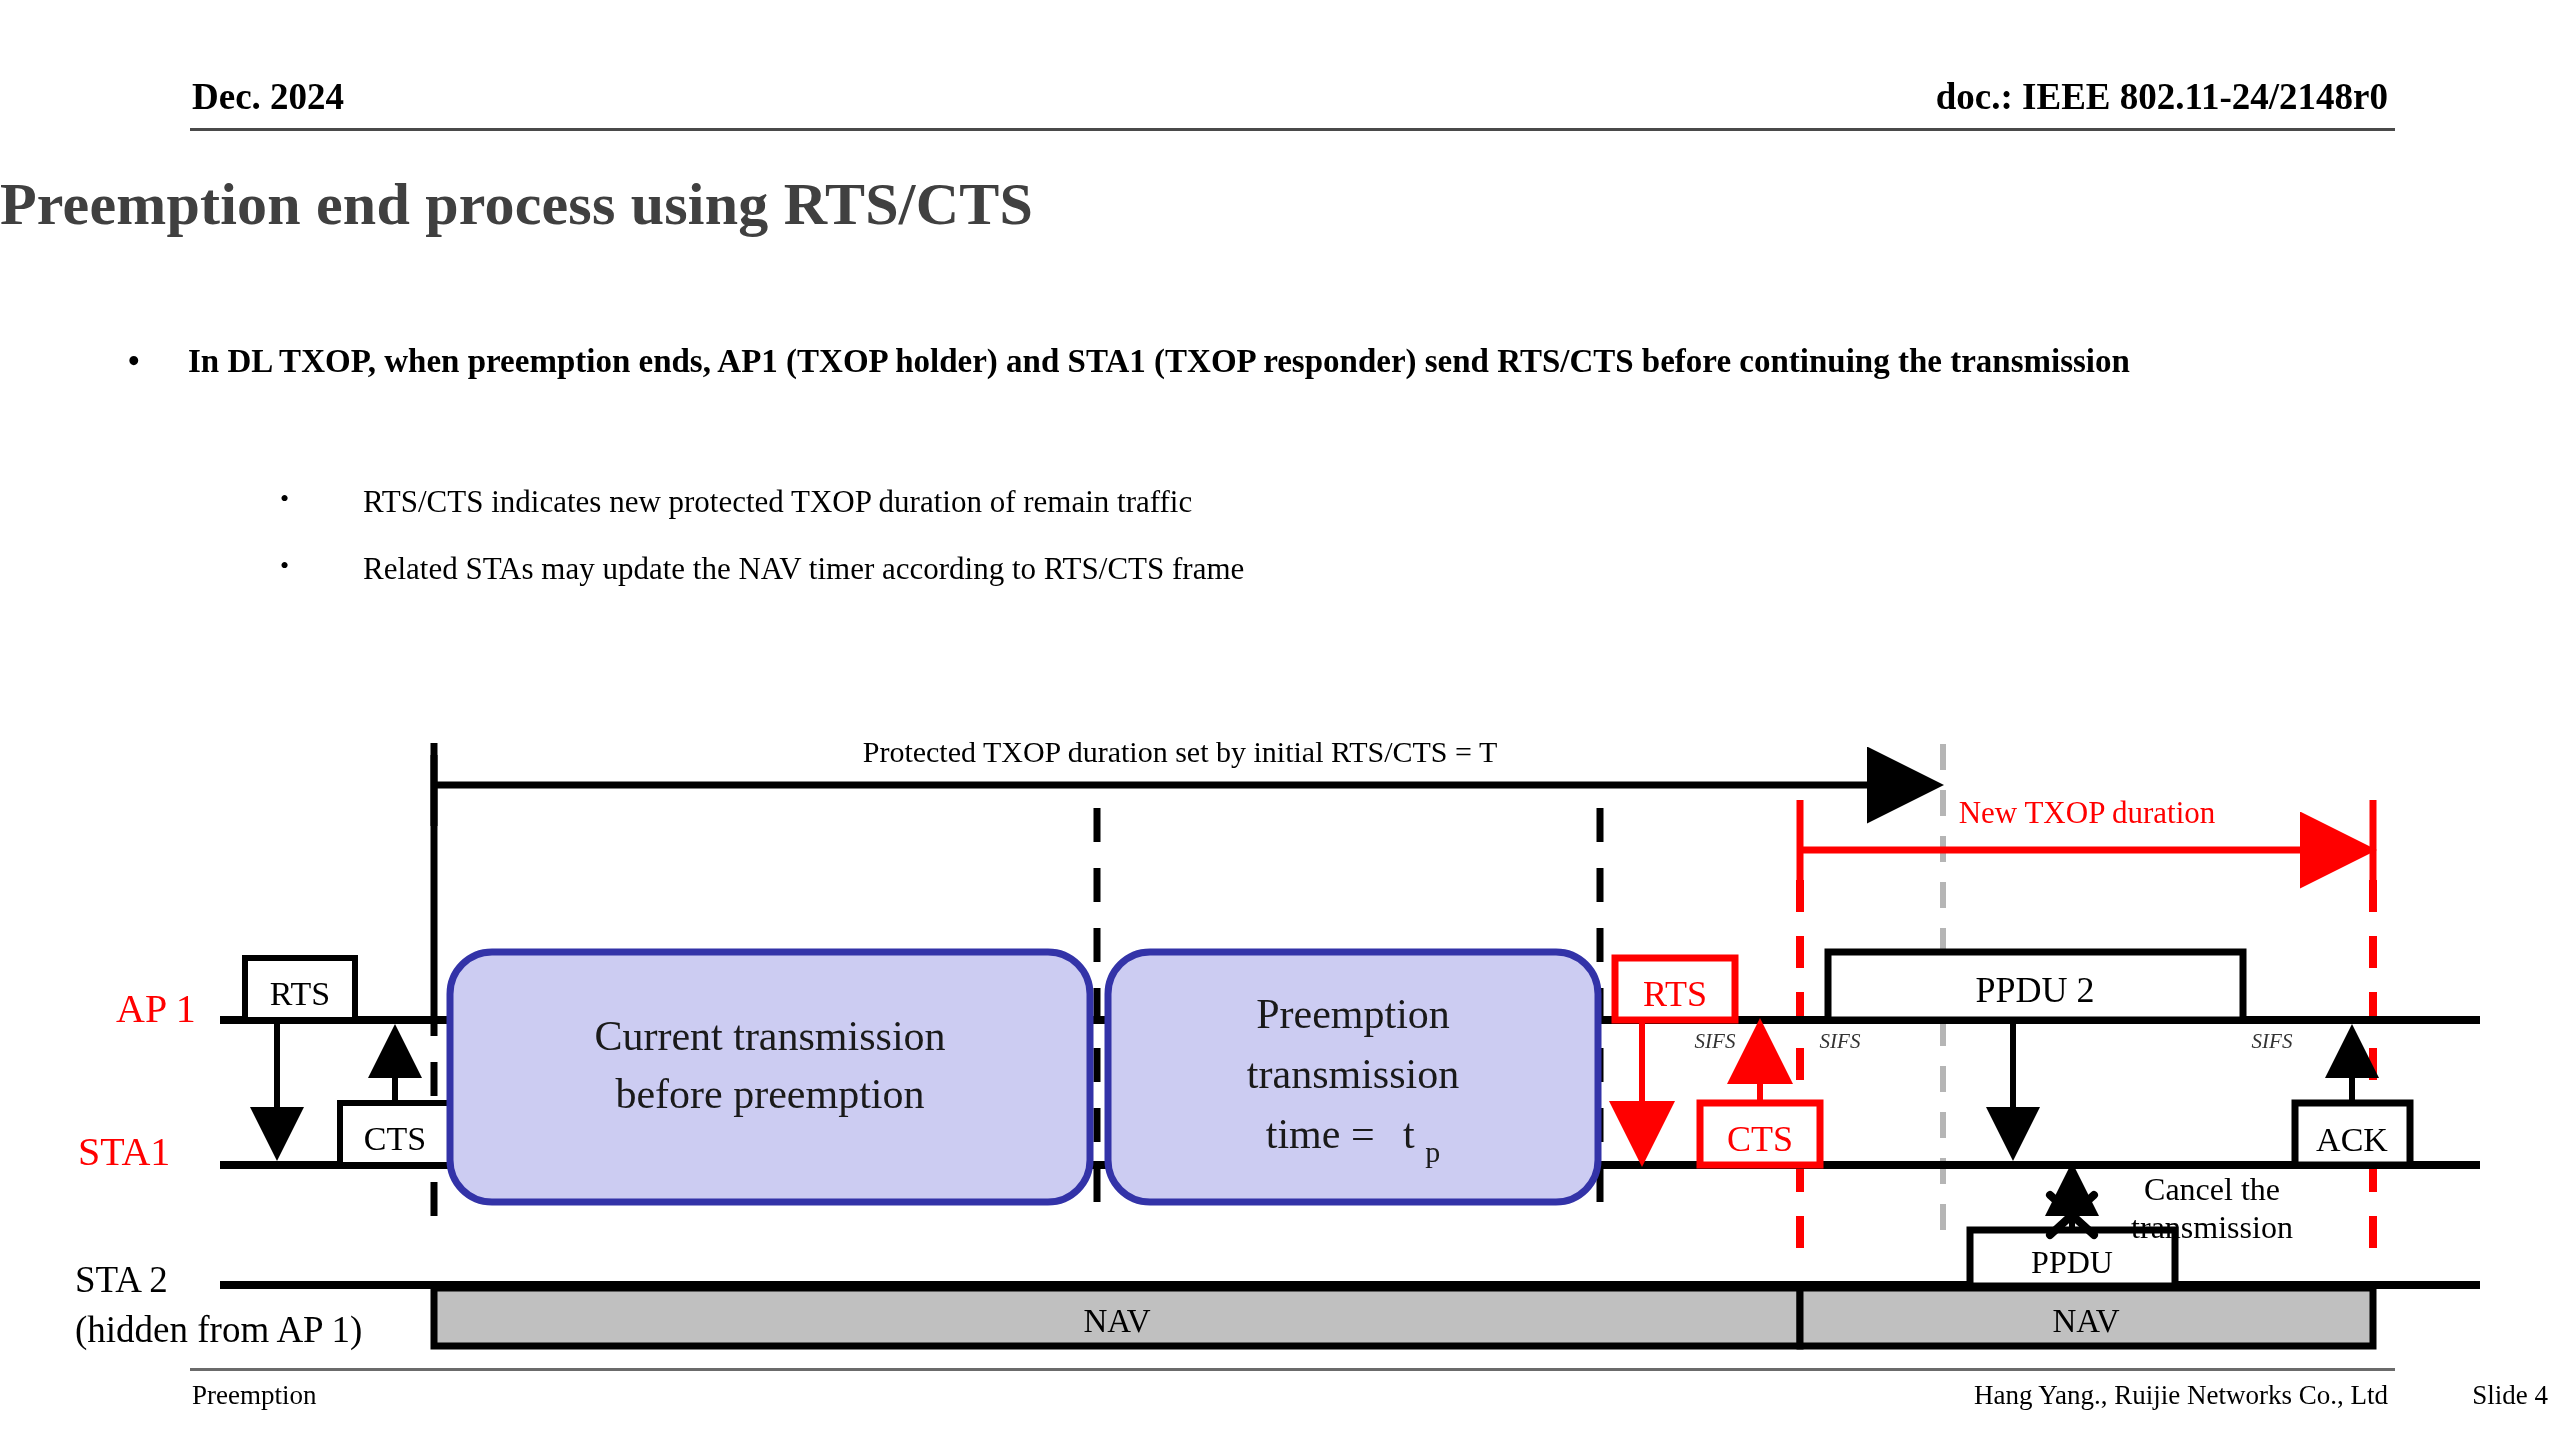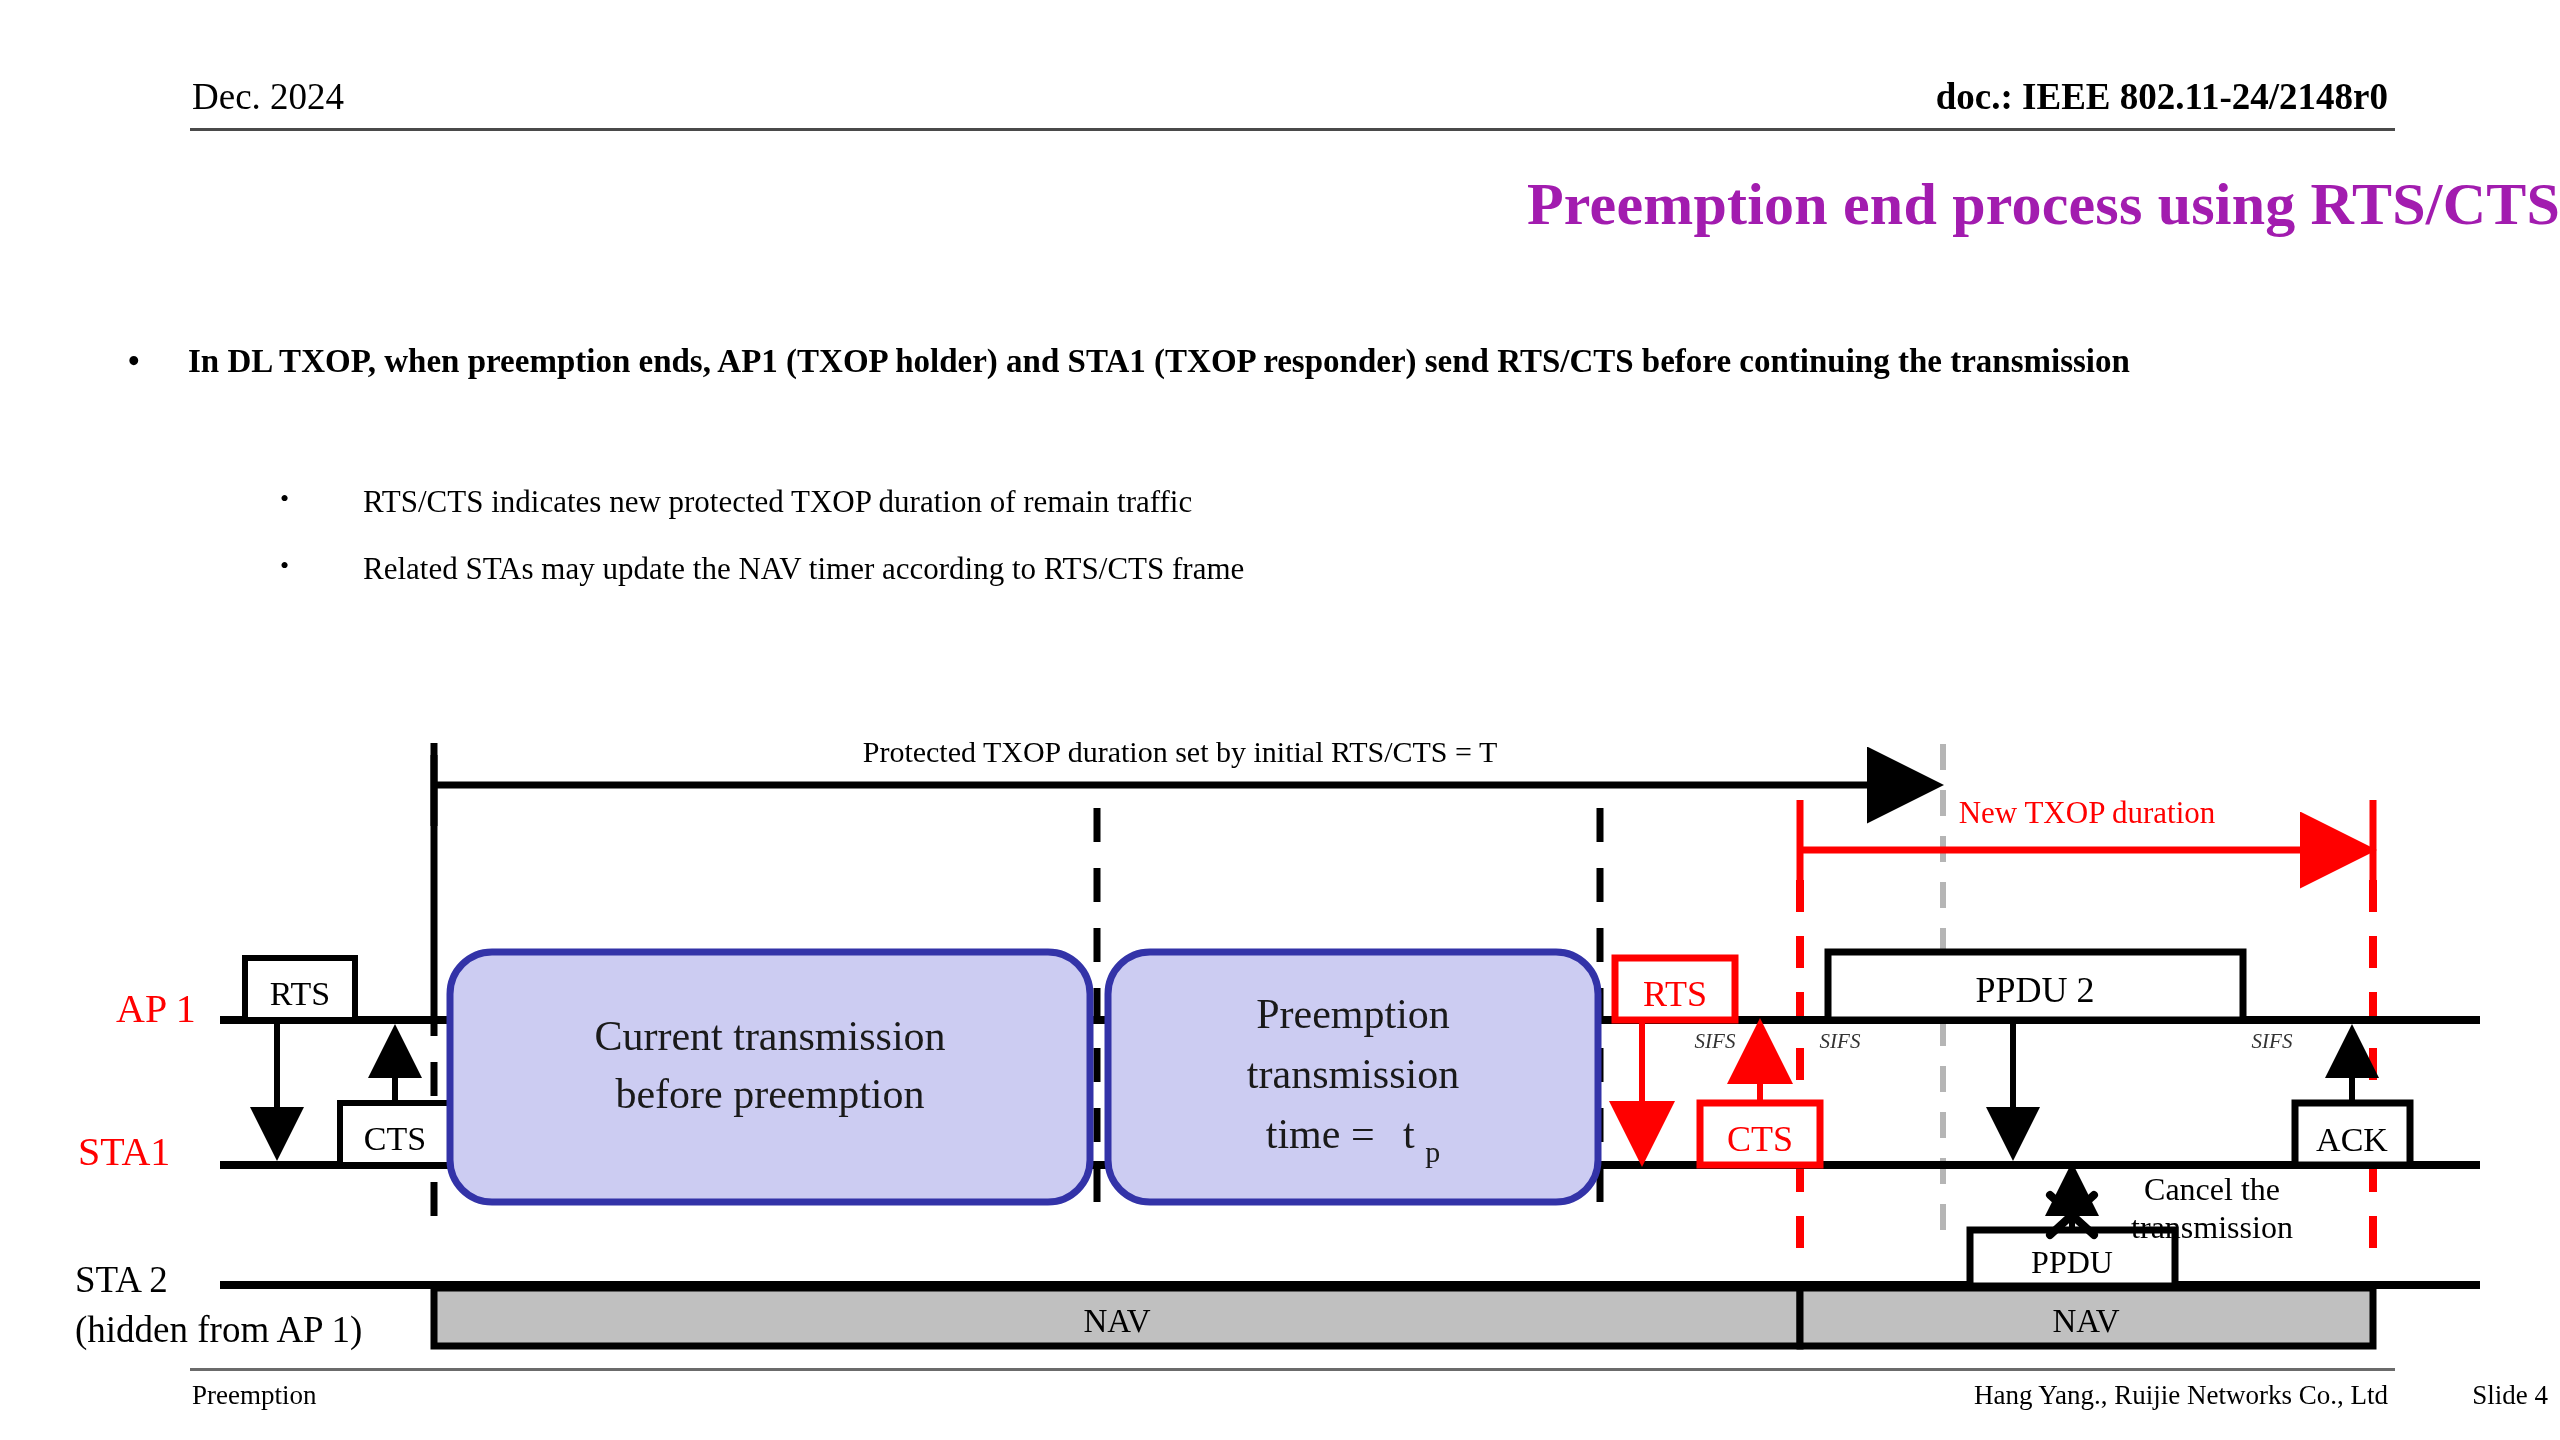--- a/index.html
+++ b/index.html
@@ -4,26 +4,26 @@
 <style>
   html,body{margin:0;padding:0;}
   body{
     width:2560px;height:1440px;background:#ffffff;
     font-family:"Liberation Serif","DejaVu Serif",serif;
     overflow:hidden;position:relative;
   }
   .slide{position:absolute;inset:0;}
 
   
-  .hdr-date{position:absolute;left:192px;top:75px;font-size:37px;font-weight:normal;color:#000;}
+  .hdr-date{position:absolute;left:192px;top:75px;font-size:37px;font-weight:bold;color:#000;}
   .hdr-doc{position:absolute;right:172px;top:75px;font-size:37px;font-weight:bold;color:#000;}
   .hdr-rule{position:absolute;left:190px;right:165px;top:128px;height:0;border-top:3px solid #4a4a4a;}
 
   
-  .title{position:absolute;left:0;right:0;top:170px;text-align:right;font-size:60px;font-weight:bold;color:#a21caf;letter-spacing:.2px;}
+  .title{position:absolute;left:0;right:0;top:170px;text-align:left;font-size:60px;font-weight:bold;color:#404040;letter-spacing:.2px;}
 
   
   .b1{position:absolute;left:128px;top:340px;width:2300px;font-size:33px;font-weight:bold;line-height:1.33;color:#000;}
   .b1 .dot{position:absolute;left:0;top:0;}
   .b1 .txt{display:block;margin-left:60px;}
   .b2{position:absolute;left:280px;font-size:31px;color:#000;}
   .b2 .dot{position:absolute;left:0;top:0;font-size:26px;}
   .b2 .txt{display:block;margin-left:83px;}
   .b2a{top:484px;}
   .b2b{top:551px;}

